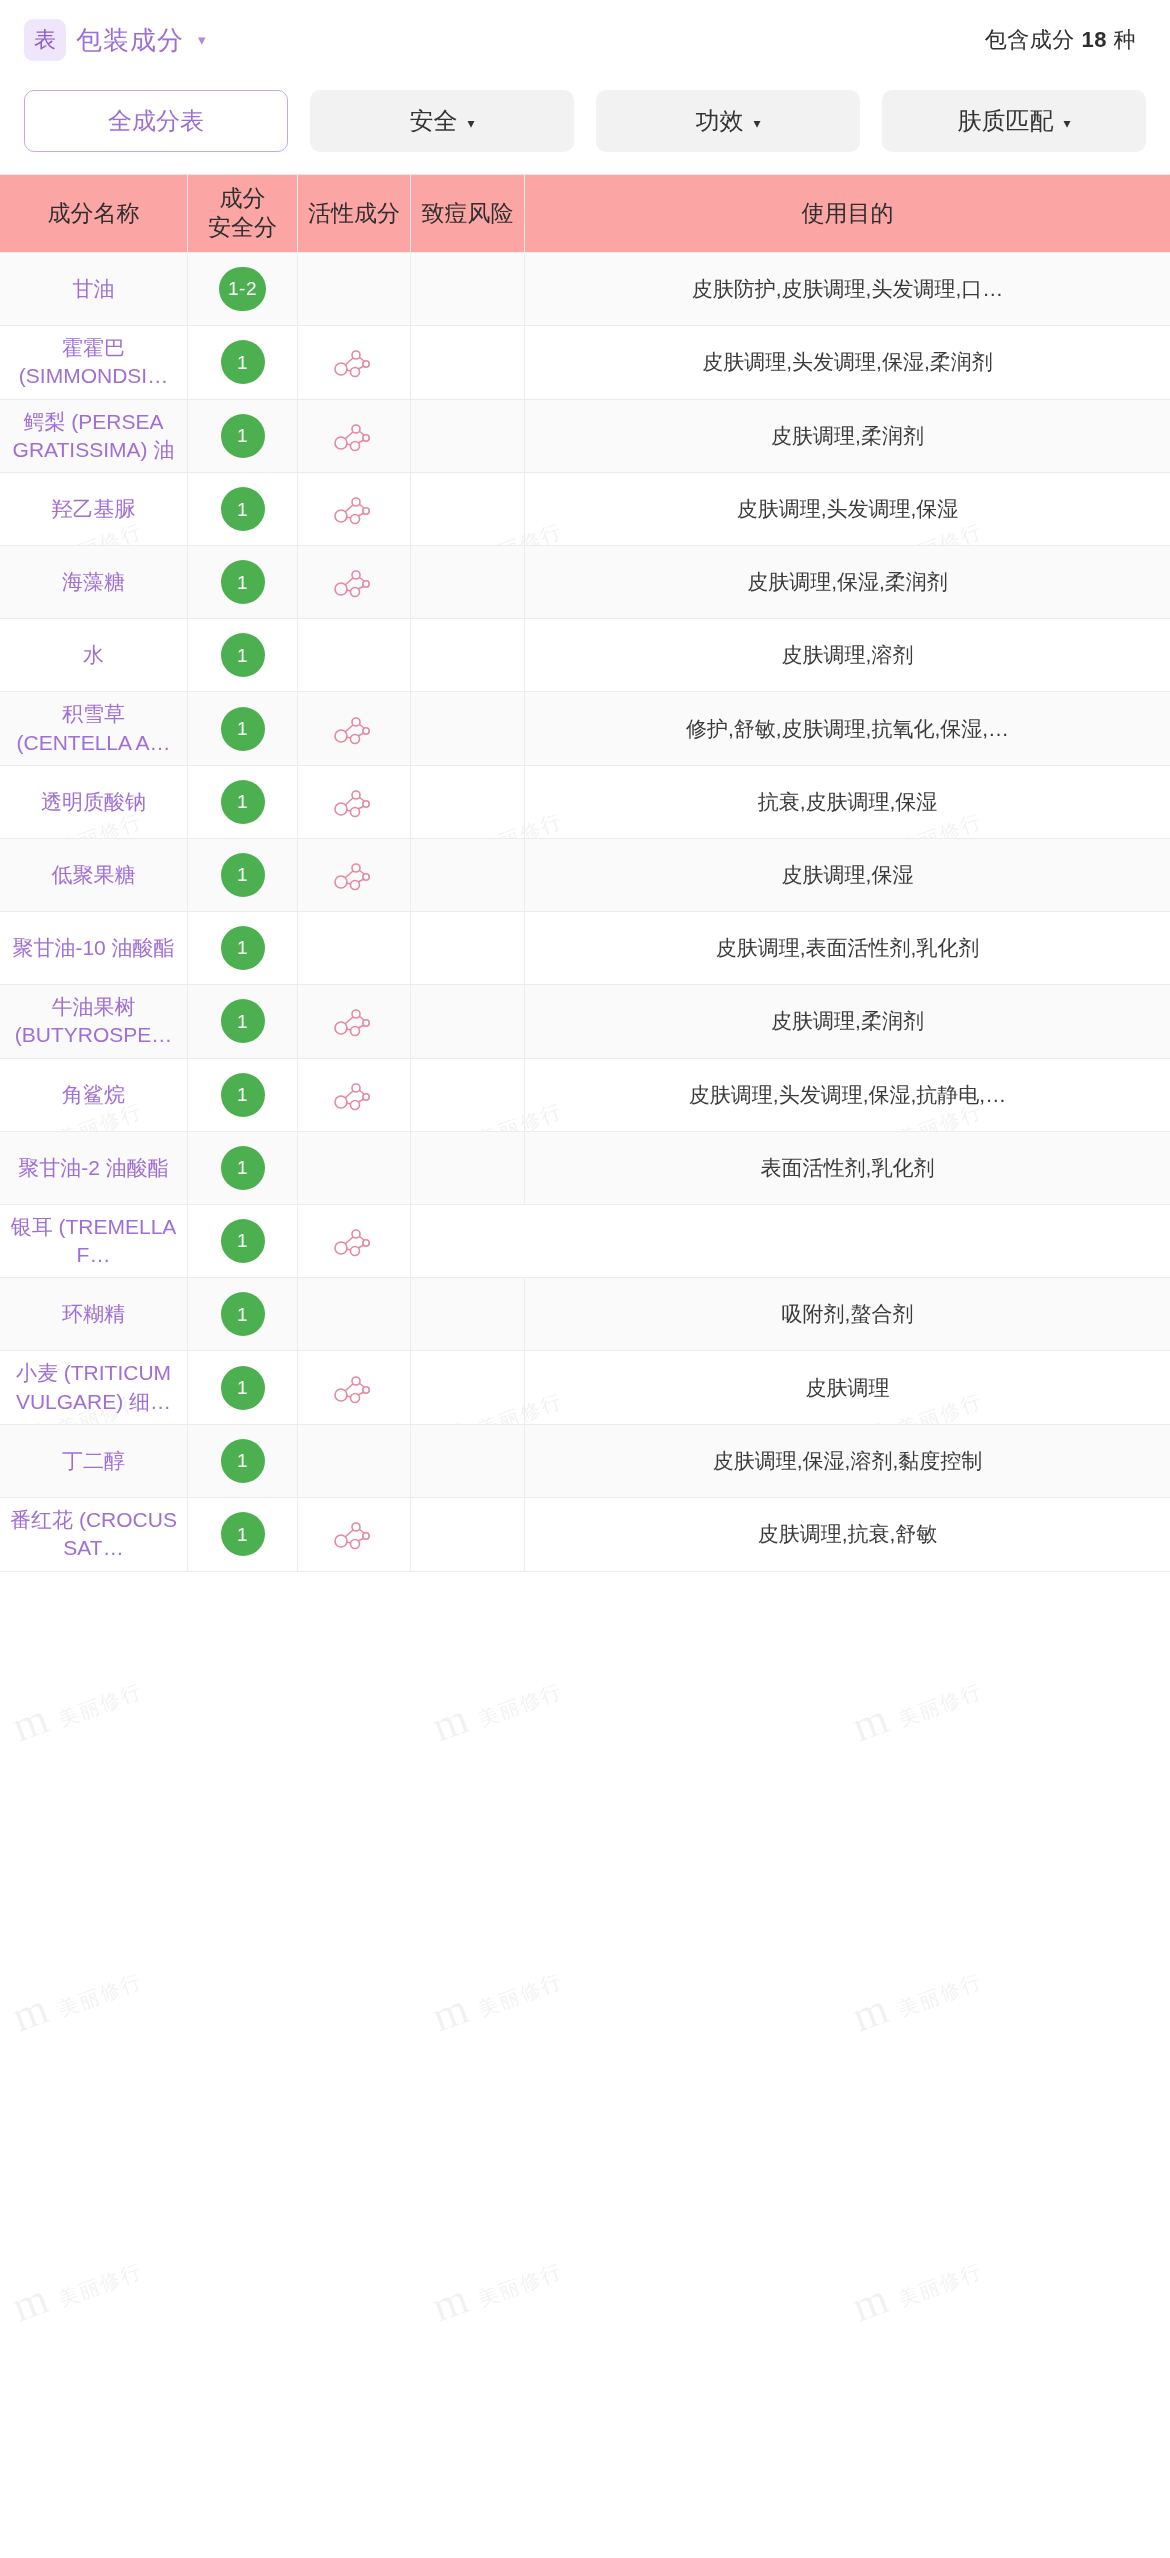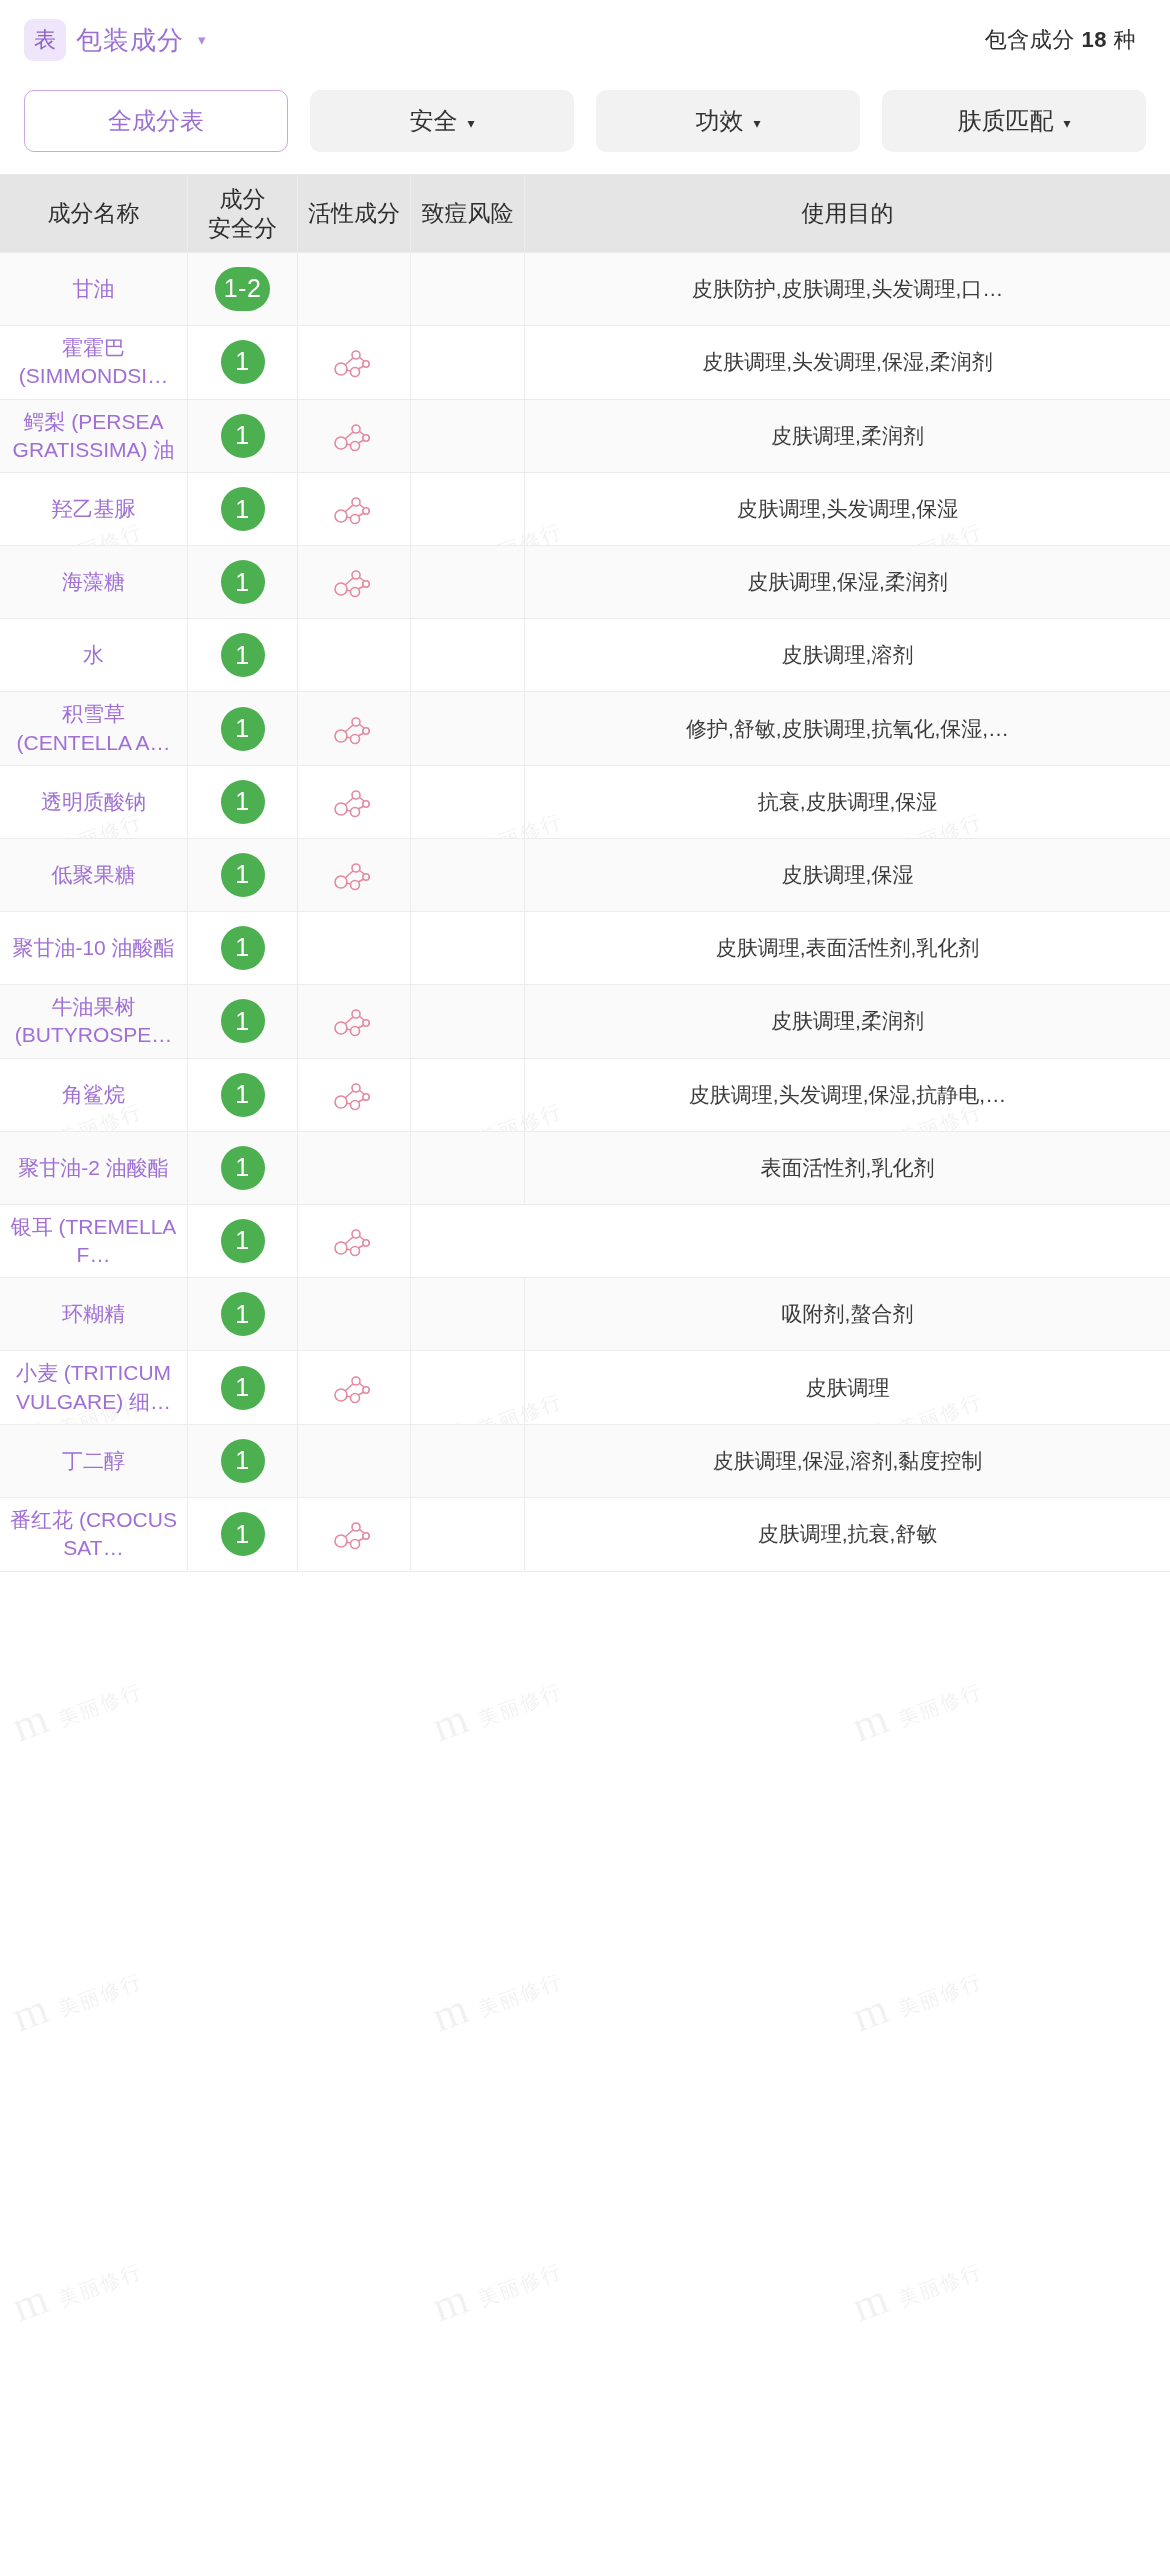--- a/index.html
+++ b/index.html
@@ -89,21 +89,22 @@
     position: relative;
     z-index: 2;
   }
   .row {
     display: flex;
     border-bottom: 1px solid #ececec;
     min-height: 73px;
   }
   .row.head {
     min-height: 78px;
-    background: #e5e5e5;
+    background: #fca5a5;
+    font-family: Liberation Serif, serif;
   }
   .row.alt { background: #fafafa; }
   .cell {
     display: flex;
     align-items: center;
     justify-content: center;
     text-align: center;
     padding: 8px 6px;
     font-size: 21px;
     line-height: 1.35;
@@ -122,21 +123,21 @@
   }
   .head-two-line { line-height: 1.25; }
 
   .badge {
     min-width: 44px;
     height: 44px;
     padding: 0 9px;
     border-radius: 22px;
     background: #4caf50;
     color: #fff;
-    font-size: 25px;
+    font-size: 19px;
     display: flex;
     align-items: center;
     justify-content: center;
     letter-spacing: 0.5px;
   }
 
   .mol { width: 44px; height: 38px; display: block; }
 
   
   .watermarks {

